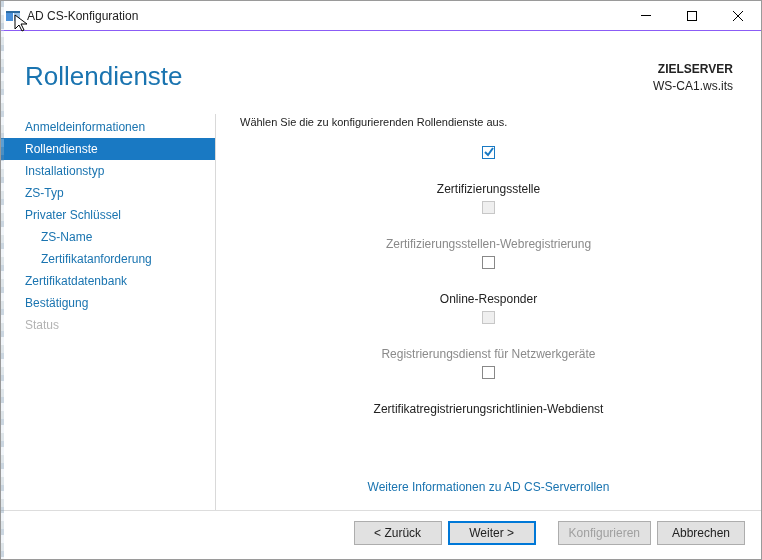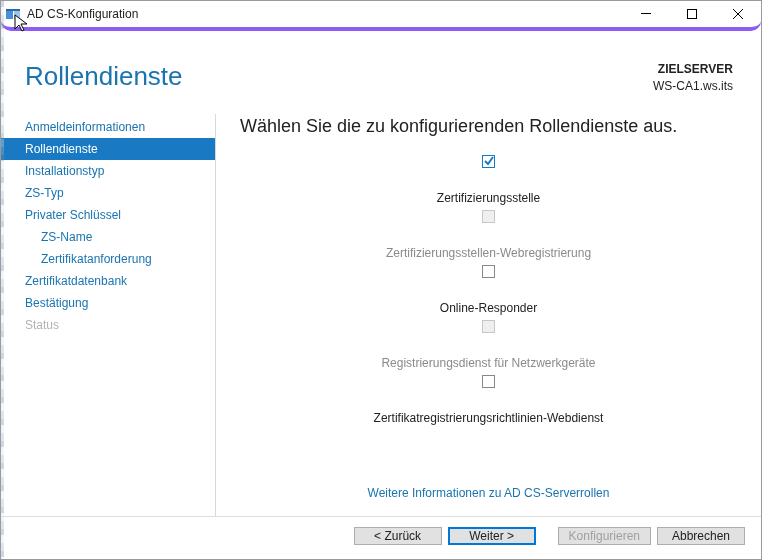--- a/index.html
+++ b/index.html
@@ -1,50 +1,50 @@
 <!DOCTYPE html>
 <html><head>
 <meta charset="utf-8">
 <style>
   * { box-sizing: border-box; }
   html, body { margin: 0; padding: 0; font-family: "Segoe UI", Arial, sans-serif; font-size: 12px; background: #fff; color: #222; }
   .window { width: 762px; height: 560px; border: 1px solid #9a9a9a; display: flex; flex-direction: column; position: relative; }
   .edgebar { position:absolute; left:0; top:0; bottom:0; width:3px; background: repeating-linear-gradient(#6b8caa 0 6px,#d8e4f0 6px 14px,#a3b7c4 14px 22px); opacity:.35;}
   
-  .titlebar { height: 30px; display: flex; align-items: center; padding: 0 0 0 4px; border-bottom: 4px solid #8b5cf6; border-radius: 10px; }
+  .titlebar { height: 30px; display: flex; align-items: center; padding: 0 0 0 4px; border-bottom: 1px solid #8b5cf6; }
   .titlebar .icon { width:16px; height:16px; margin-right:6px; display:flex; align-items:center; justify-content:center; }
   .titlebar .title { flex: none; font-size: 12px; }
   .titlebar .spacer { flex: 1; }
   .winbtn { width: 46px; height: 30px; display:flex; align-items:center; justify-content:center; font-size: 12px; color:#000; }
   
   .headerarea { padding: 30px 28px 18px 24px; display:flex; }
   .headerarea .heading { font-size: 26px; font-weight: 300; color:#1a74b0; letter-spacing: 0; }
   .headerarea .rightinfo { margin-left:auto; text-align:right; line-height:1.45; font-size:12px;}
   .headerarea .rightinfo .t1 { font-weight:600; }
   
   .body { flex:1; display:flex; padding: 0 0 0 0; overflow:hidden; }
   .sidebar { width: 215px; padding: 2px 0 0 0; border-right: 1px solid #d9d9d9; }
   .sidebar .item { padding: 4px 8px 4px 24px; font-size:12px; color:#1a74b0; white-space:nowrap; cursor:default;}
   .sidebar .item.active { background:#1979c3; color:#fff; }
   .sidebar .item.sub { padding-left:40px; }
   .sidebar .item.disabled { color:#b3b3b3; }
   .main { flex:1; padding: 2px 24px 0 24px; display:flex; flex-direction:column; }
-  .main .instr { font-size: 18px; margin: 0 0 18px 0; }
+  .main .instr { font-size: 11px; margin: 0 0 18px 0; }
   .checks { display:flex; flex-direction:column; gap:5px; }
   .checkrow { display:flex; align-items:center; gap:23px; font-size:12px;flex-direction:column; }
   .cbox { width:13px; height:13px; border:1px solid #888; background:#fff; display:flex; align-items:center; justify-content:center; }
   .cbox.checked { border-color:#1979c3; }
   .cbox.checked svg { display:block; }
   .cbox svg { display:none; }
   .cbox.dis { background:#efefef; border-color:#c7c7c7; }
   .checkrow.dis { color:#8a8a8a; }
   .link { color:#1a74b0; font-size:12px; margin-top:auto; padding: 8px 0 16px 0; cursor:pointer;text-align:center; }
   
   .footer { border-top:1px solid #ddd; padding:10px 16px 14px 16px; display:flex; justify-content:flex-end; gap:6px; }
-  .btn { min-width:88px; height:18px; border:1px solid #adadad; background:#e1e1e1; font-size:12px; display:inline-flex; align-items:center; justify-content:center; padding:0 10px; cursor:default; }
+  .btn { min-width:88px; height:24px; border:1px solid #adadad; background:#e1e1e1; font-size:12px; display:inline-flex; align-items:center; justify-content:center; padding:0 10px; cursor:default; }
   .btn.primary { border:2px solid #0078d7; background:#e1e1e1; }
   .btn.dis { color:#a0a0a0; }
   .cursor { position:absolute; left:12px; top:12px; width:20px; height:20px; pointer-events:none; }
 </style>
 </head>
 <body>
 
 <div class="window">
   <div class="edgebar"></div>
 

